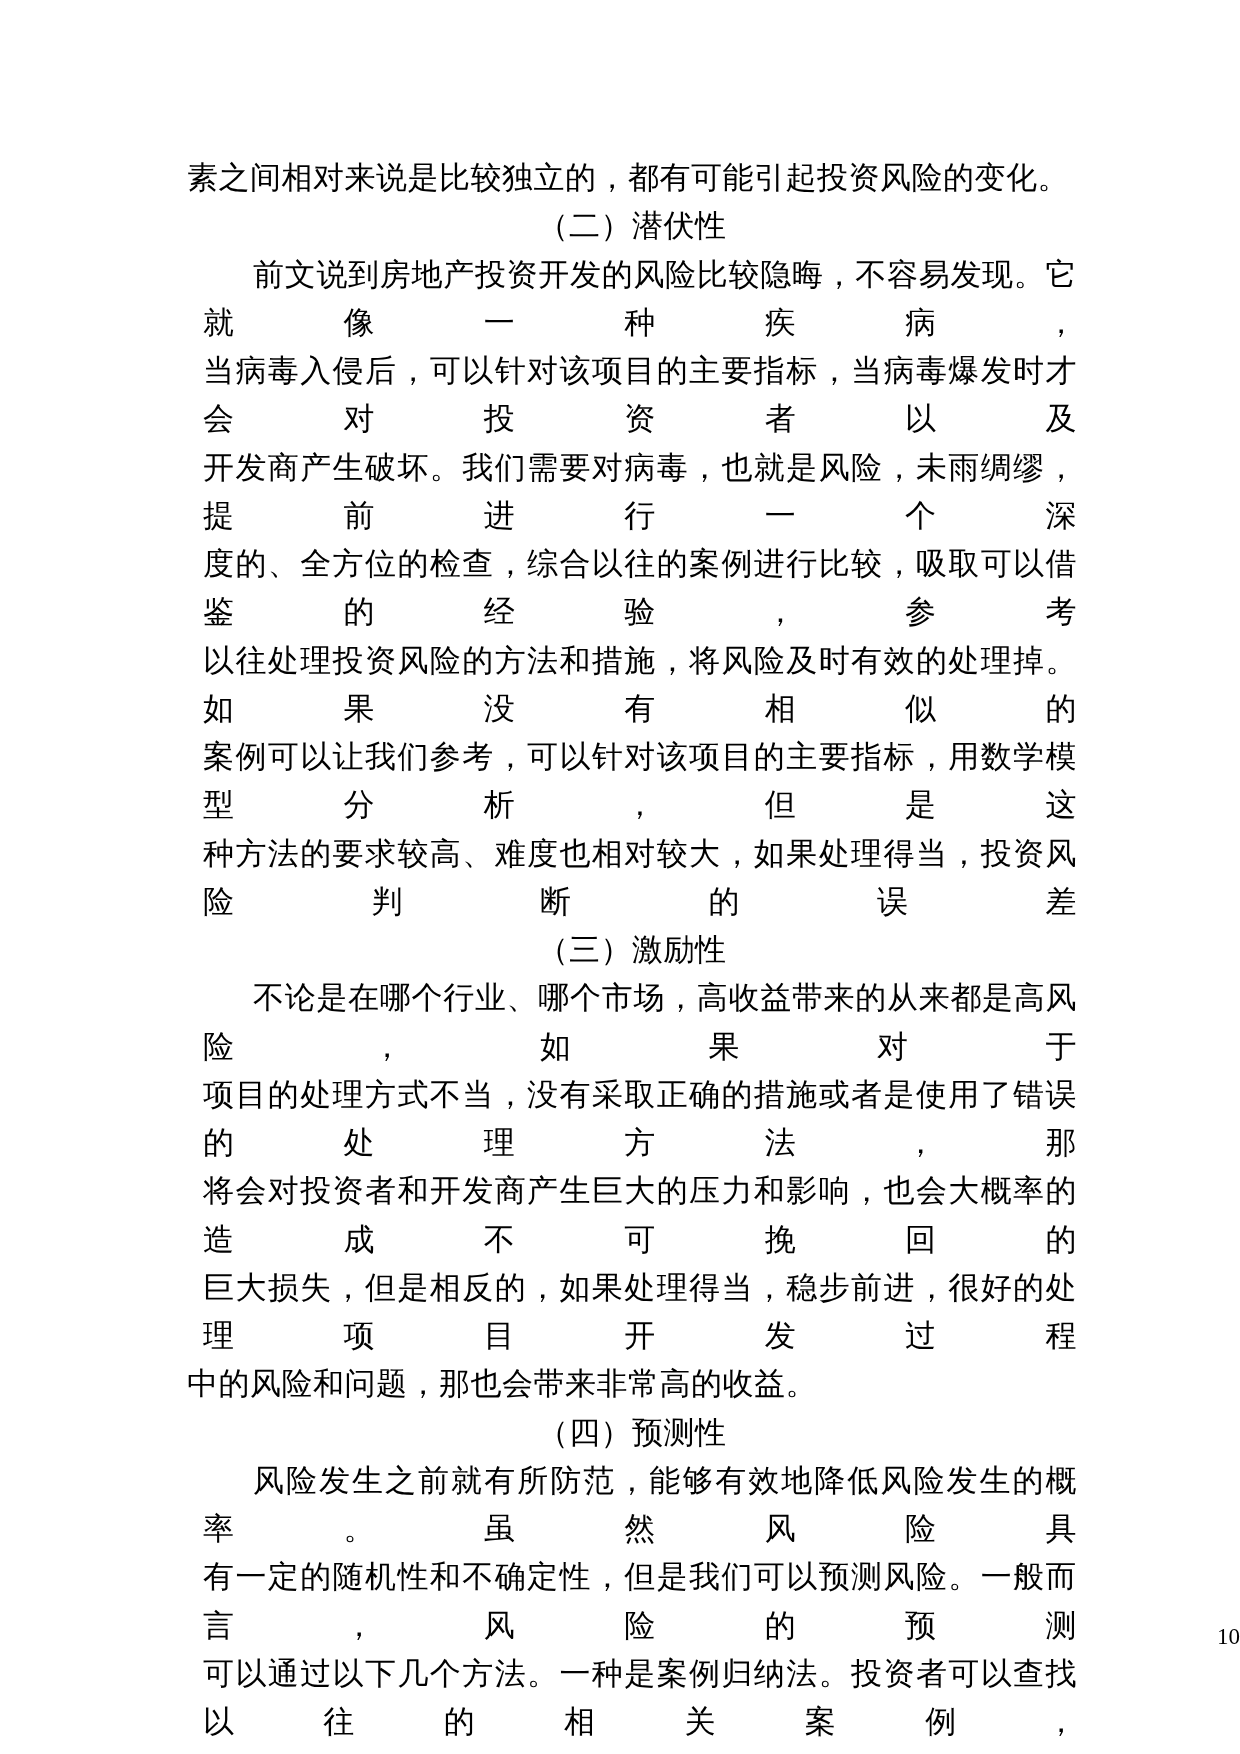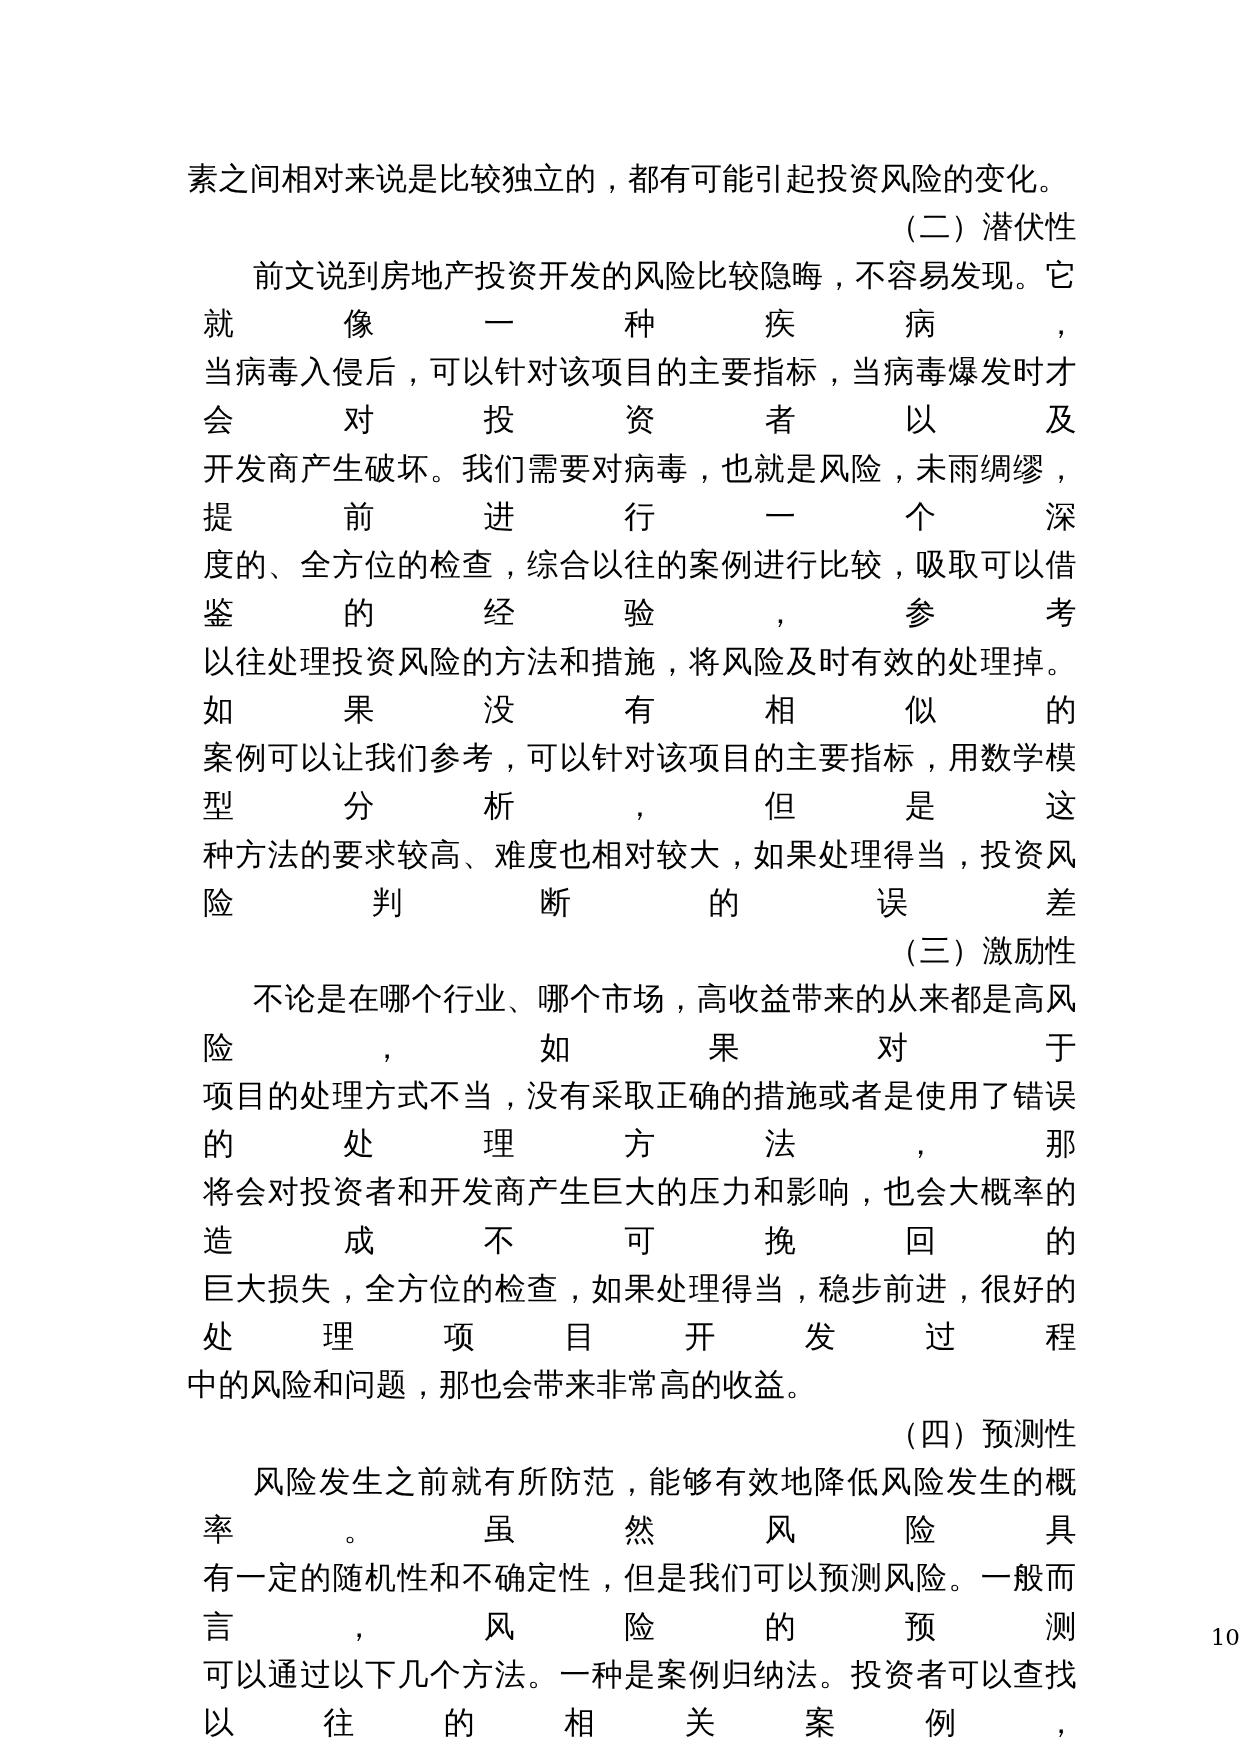--- a/index.html
+++ b/index.html
@@ -10,20 +10,21 @@
     position: relative;
     font-family: "DejaVu Serif", "Liberation Serif", serif;
     color: #000000;
     overflow: hidden;
   }
   .page {
     position: absolute;
     left: 0; top: 0;
     width: 1240px; height: 1754px;
     background: #ffffff;
+    font-family: Liberation Serif, serif;
   }
   .content {
     position: absolute;
     left: 187px;
     top: 154px;
     width: 890px;
     font-size: 31px;
     line-height: 48.25px;
     letter-spacing: 0.5px;
   }
@@ -34,21 +35,21 @@
   }
   
   .line.para-full, .line.para-start {
     white-space: normal;
     text-align: justify;
     text-align-last: justify;
     margin-left: 16px;
   }
   .line.para-start { text-indent: 50px; }
   .line.para-end { text-align: left; }
-  .line.subheading { text-align: right; }
+  .line.subheading { text-align: center; }
   .footer {
     position: absolute;
     left: 0;
     top: 1622px;
     width: 1240px;
     text-align: right;
     font-size: 23px;
     line-height: 30px;
     color: #000000;
   }
@@ -65,21 +66,21 @@
       <div class="line para-full">当病毒入侵后，可以针对该项目的主要指标，当病毒爆发时才会对投资者以及</div>
       <div class="line para-full">开发商产生破坏。我们需要对病毒，也就是风险，未雨绸缪，提前进行一个深</div>
       <div class="line para-full">度的、全方位的检查，综合以往的案例进行比较，吸取可以借鉴的经验，参考</div>
       <div class="line para-full">以往处理投资风险的方法和措施，将风险及时有效的处理掉。如果没有相似的</div>
       <div class="line para-full">案例可以让我们参考，可以针对该项目的主要指标，用数学模型分析，但是这</div>
       <div class="line para-full">种方法的要求较高、难度也相对较大，如果处理得当，投资风险判断的误差</div>
       <div class="line subheading">（三）激励性</div>
       <div class="line para-start">不论是在哪个行业、哪个市场，高收益带来的从来都是高风险，如果对于</div>
       <div class="line para-full">项目的处理方式不当，没有采取正确的措施或者是使用了错误的处理方法，那</div>
       <div class="line para-full">将会对投资者和开发商产生巨大的压力和影响，也会大概率的造成不可挽回的</div>
-      <div class="line para-full">巨大损失，全方位的检查，如果处理得当，稳步前进，很好的处理项目开发过程</div>
+      <div class="line para-full">巨大损失，但是相反的，如果处理得当，稳步前进，很好的处理项目开发过程</div>
       <div class="line para-end">中的风险和问题，那也会带来非常高的收益。</div>
       <div class="line subheading">（四）预测性</div>
       <div class="line para-start">风险发生之前就有所防范，能够有效地降低风险发生的概率。虽然风险具</div>
       <div class="line para-full">有一定的随机性和不确定性，但是我们可以预测风险。一般而言，风险的预测</div>
       <div class="line para-full">可以通过以下几个方法。一种是案例归纳法。投资者可以查找以往的相关案例，</div>
     </div>
   <div class="footer">10</div>
 </div>
 
 </body></html>

